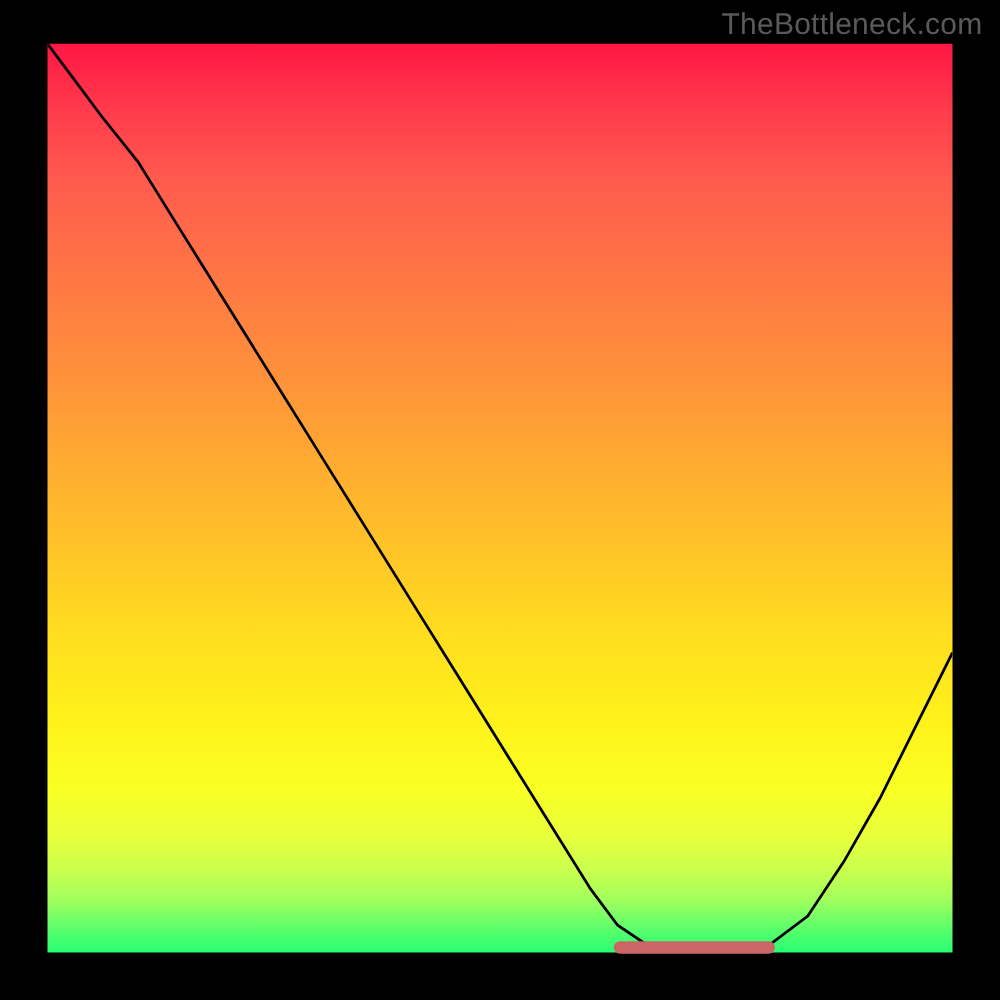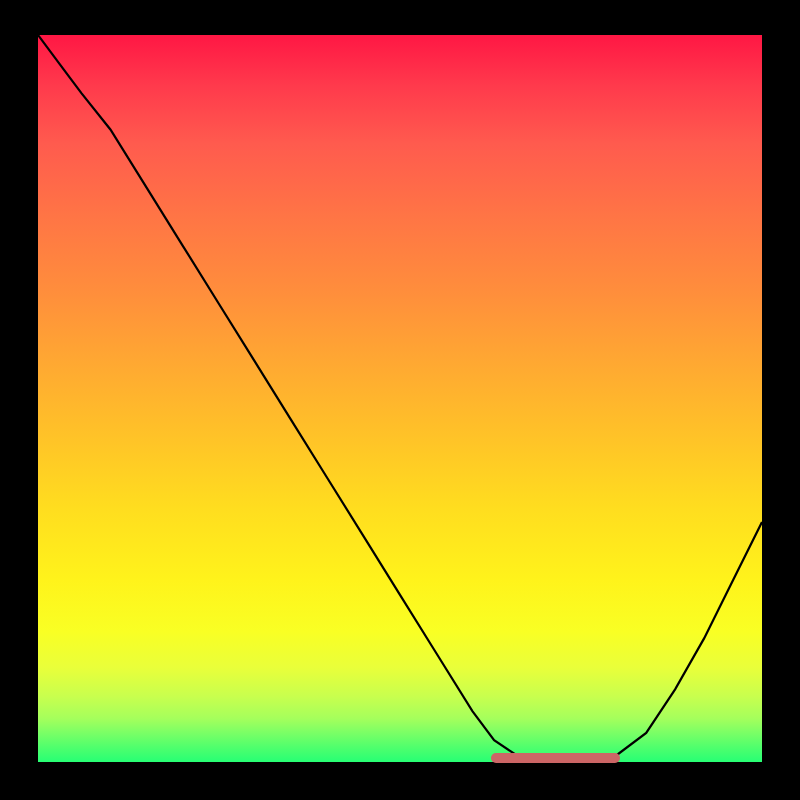--- a/index.html
+++ b/index.html
@@ -64,20 +64,21 @@
     position: absolute;
     background: #cc6666;
     height: 10px;
     border-radius: 5px;
   }
 </style>
 </head>
 <body>
 
 <div class="chart-container">
+  <div class="watermark">TheBottleneck.com</div>
 
   <div class="plot-area">
     <div class="gradient-bg"></div>
     <svg class="curve-line" viewBox="0 0 724 727" preserveAspectRatio="none">
       <path id="curve-path" d="M0.0 0.0 L21.7 29.1 L43.4 58.2 L72.4 94.5 L108.6 152.7 L144.8 210.8 L181.0 269.0 L217.2 327.1 L253.4 385.3 L289.6 443.5 L325.8 501.6 L362.0 559.8 L398.2 618.0 L434.4 676.1 L456.1 705.2 L477.8 719.7 L506.8 727.0 L535.8 727.0 L564.7 727.0 L579.2 719.7 L608.2 697.9 L637.1 654.3 L666.1 603.4 L695.0 545.3 L724.0 487.1" fill="none" stroke="#000" stroke-width="2.2"></path>
     </svg>
     <div id="valley" class="valley-marker" style="left: 453.12px; width: 129.08px; top: 718.365px;"></div>
   </div>
 </div>
 

